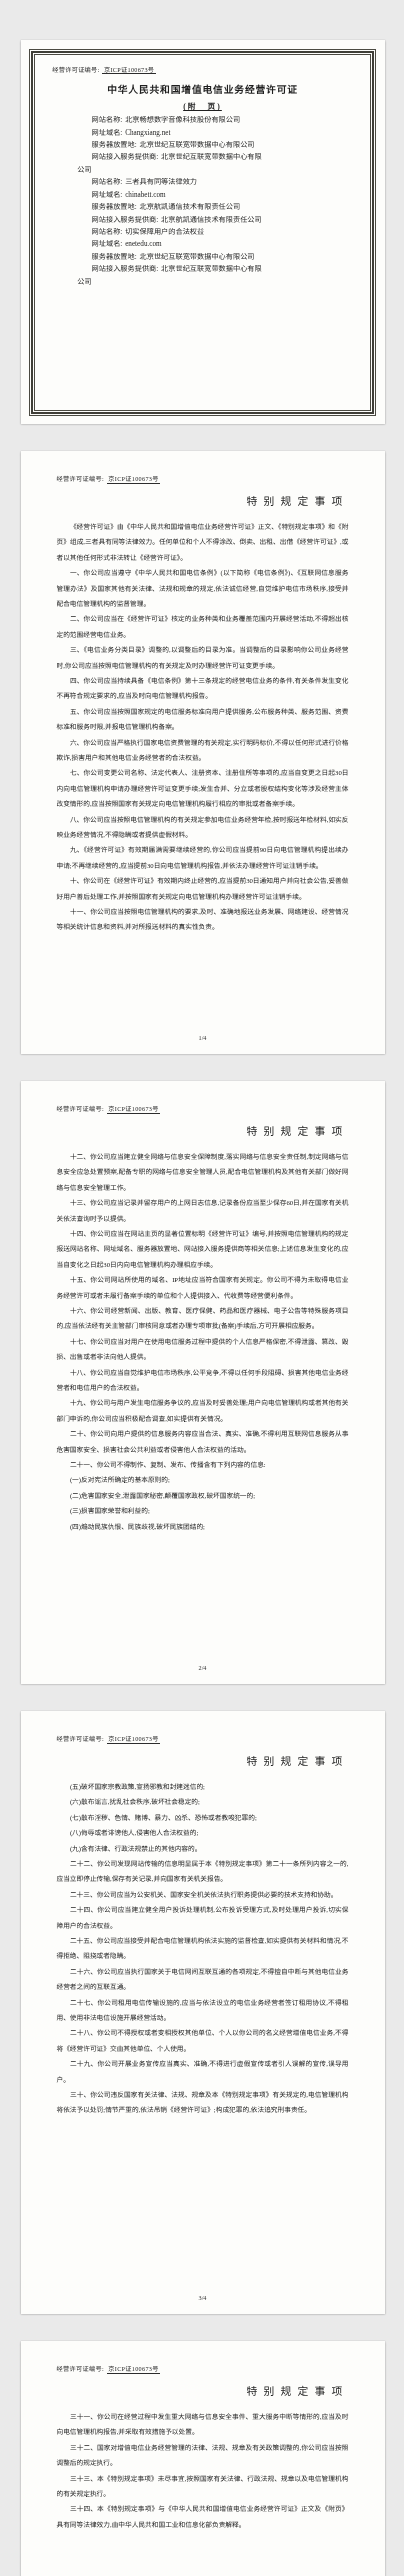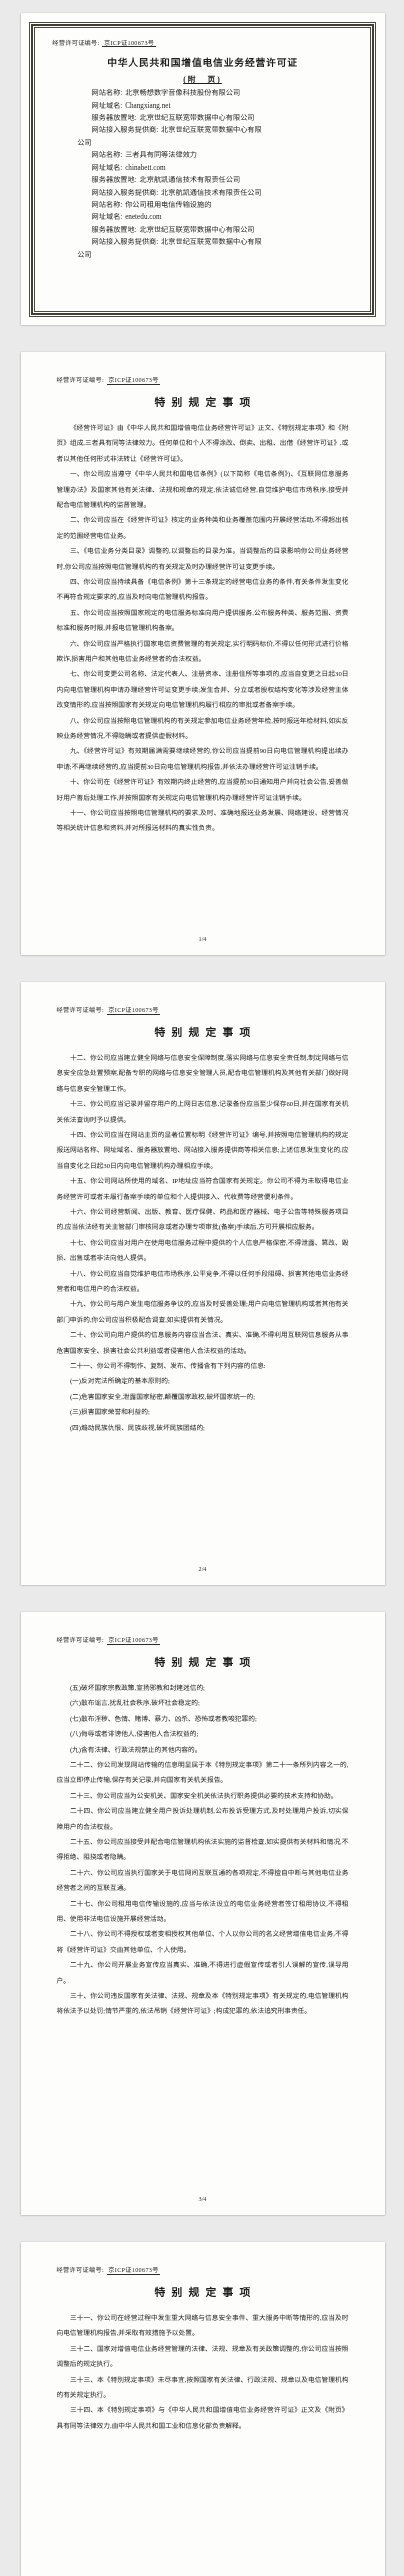--- a/index.html
+++ b/index.html
@@ -13,21 +13,21 @@
 
   .page {
     width: 364px;
     margin: 0 auto 27px;
     background: #fdfdfb;
     box-shadow: 0 0.5px 2.1px rgba(0,0,0,.28), 0 0 0 0.5px rgba(0,0,0,.06);
     position: relative;
   }
 
   
-  .page-annex { height: 312px; padding: 8.2px; }
+  .page-annex { height: 384px; padding: 8.2px; margin-top: 27px; }
   .frame-outer { border: 0.5px solid #4b4a42; padding: 1px; height: 100%; }
   .frame-mid   { border: 2.1px solid #3f3e37; padding: 1px; height: 100%; }
   .frame-inner { border: 0.5px solid #4b4a42; height: 100%; padding: 10.3px 17.5px; overflow: hidden; }
 
   .hdr { font-size: 6.2px; letter-spacing: 0.3px; color: #2a2a2a; }
   .hdr .lic-no { border-bottom: 0.5px solid #2c2c2c; padding: 0 1.5px 0.5px; margin-left: 1px; }
 
   .annex-title {
     margin-top: 8.2px;
     text-align: center;
@@ -58,23 +58,23 @@
     line-height: 12.4px;
     text-indent: 2em;
     text-align: left;
   }
   .field-line .fl { margin-right: 1px; }
 
   
   .page-prov { height: 603px; padding: 23px 36px 20.6px; overflow: hidden; }
   .prov-title {
     margin: 8.2px 0 11.3px;
-    text-align: center;
+    text-align: right;
     font-size: 10.8px;
-    font-weight: bold;
+    font-weight: normal;
     letter-spacing: 6.2px;
     text-indent: 6.2px;
   }
   .prov-body .para {
     font-size: 6.7px;
     line-height: 2.3;
     text-indent: 2em;
     text-align: justify;
     color: #222;
   }
@@ -130,21 +130,21 @@
               <p class="field-line">
               <span class="fl">服务器放置地:</span>
               <span class="fv">北京航凯通信技术有限责任公司</span>
             </p>
               <p class="field-line">
               <span class="fl">网站接入服务提供商:</span>
               <span class="fv">北京航凯通信技术有限责任公司</span>
             </p>
               <p class="field-line">
               <span class="fl">网站名称:</span>
-              <span class="fv">你公司租用电信传输设施的</span>
+              <span class="fv">切实保障用户的合法权益</span>
             </p>
               <p class="field-line">
               <span class="fl">网址域名:</span>
               <span class="fv">enetedu.com</span>
             </p>
               <p class="field-line">
               <span class="fl">服务器放置地:</span>
               <span class="fv">北京世纪互联宽带数据中心有限公司</span>
             </p>
               <p class="field-line">

